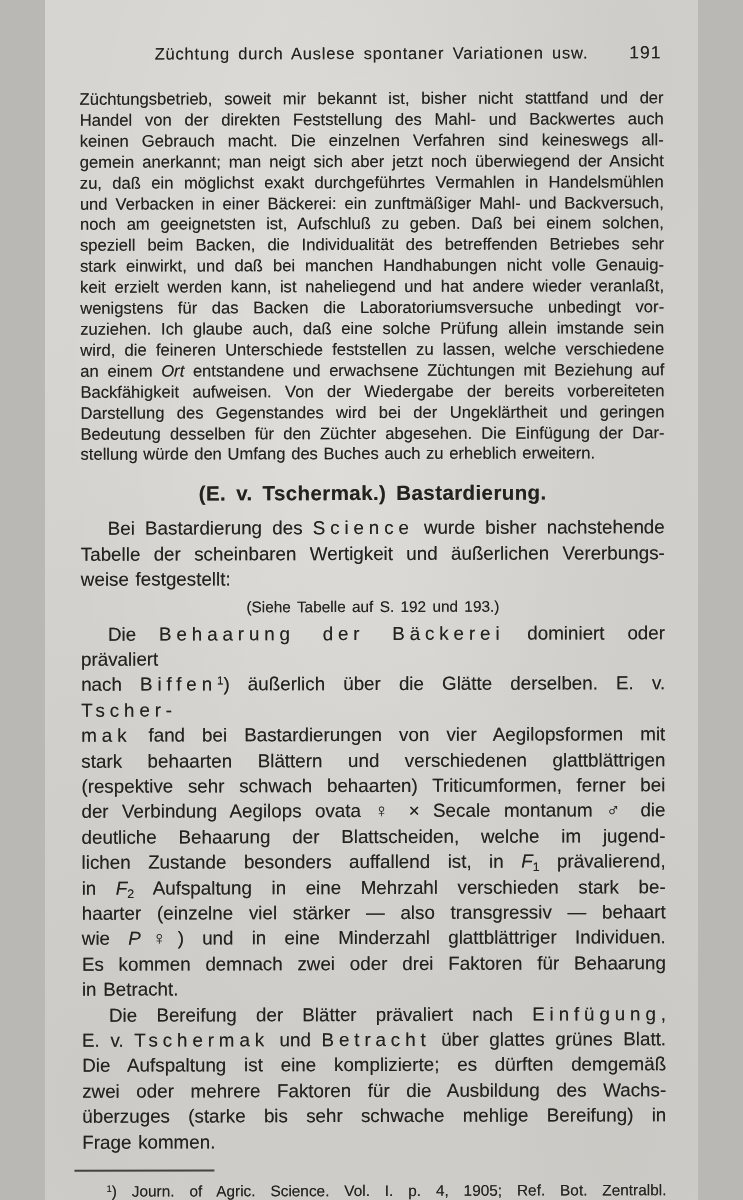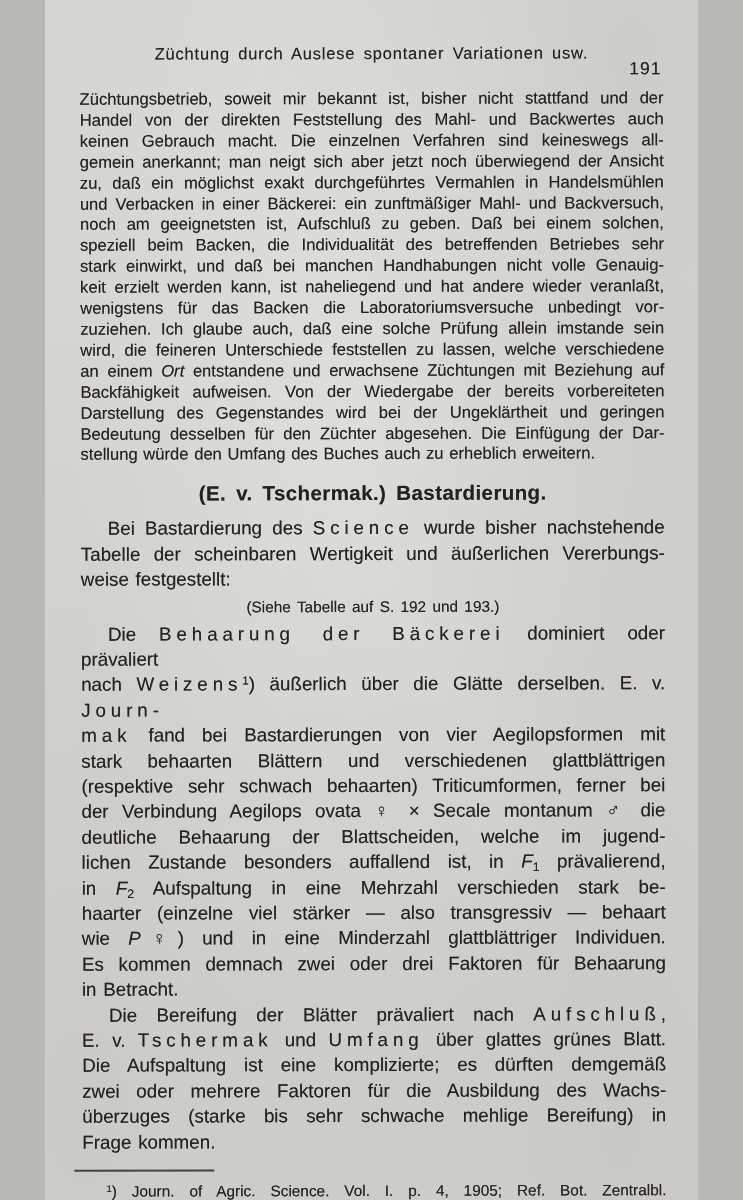--- a/index.html
+++ b/index.html
@@ -38,21 +38,20 @@
     font-size: 16.5px;
     letter-spacing: 0.8px;
     word-spacing: 3px;
   }
   .rh-page {
     position: absolute;
     right: 2px;
     top: -1px;
     font-size: 17.5px;
     letter-spacing: 1px;
-    margin-top: 16px;
   }
 
   #content { margin-top: 21px; }
 
   .para { text-align: justify; }
   .line {
     text-align: justify;
     text-align-last: justify;
     white-space: normal;
   }
@@ -135,36 +134,36 @@
         </div>
         <div class="section-heading">(E. v. Tschermak.)  Bastardierung.</div>
         <div class="para normal-text">
           <div class="line indent">Bei Bastardierung des <span class="sp">Science</span> wurde bisher nachstehende</div>
           <div class="line">Tabelle der scheinbaren Wertigkeit und äußerlichen Vererbungs-</div>
           <div class="line last">weise festgestellt:</div>
         </div>
         <div class="table-note">(Siehe Tabelle auf S. 192 und 193.)</div>
         <div class="para normal-text">
           <div class="line indent">Die <span class="sp">Behaarung der Bäckerei</span> dominiert oder prävaliert</div>
-          <div class="line">nach <span class="sp">Weizens</span><sup>1</sup>) äußerlich über die Glätte derselben. E. v. <span class="sp">Journ</span>-</div>
+          <div class="line">nach <span class="sp">Biffen</span><sup>1</sup>) äußerlich über die Glätte derselben. E. v. <span class="sp">Tscher</span>-</div>
           <div class="line"><span class="sp">mak</span> fand bei Bastardierungen von vier Aegilopsformen mit</div>
           <div class="line">stark behaarten Blättern und verschiedenen glattblättrigen</div>
           <div class="line">(respektive sehr schwach behaarten) Triticumformen, ferner bei</div>
           <div class="line">der Verbindung Aegilops ovata ♀ × Secale montanum ♂ die</div>
           <div class="line">deutliche Behaarung der Blattscheiden, welche im jugend-</div>
           <div class="line">lichen Zustande besonders auffallend ist, in <i>F</i><sub>1</sub> prävalierend,</div>
           <div class="line">in <i>F</i><sub>2</sub> Aufspaltung in eine Mehrzahl verschieden stark be-</div>
           <div class="line">haarter (einzelne viel stärker — also transgressiv — behaart</div>
           <div class="line">wie <i>P</i>♀) und in eine Minderzahl glattblättriger Individuen.</div>
           <div class="line">Es kommen demnach zwei oder drei Faktoren für Behaarung</div>
           <div class="line last">in Betracht.</div>
         </div>
         <div class="para normal-text">
-          <div class="line indent">Die Bereifung der Blätter prävaliert nach <span class="sp">Aufschluß</span>,</div>
-          <div class="line">E. v. <span class="sp">Tschermak</span> und <span class="sp">Umfang</span> über glattes grünes Blatt.</div>
+          <div class="line indent">Die Bereifung der Blätter prävaliert nach <span class="sp">Einfügung</span>,</div>
+          <div class="line">E. v. <span class="sp">Tschermak</span> und <span class="sp">Betracht</span> über glattes grünes Blatt.</div>
           <div class="line">Die Aufspaltung ist eine komplizierte; es dürften demgemäß</div>
           <div class="line">zwei oder mehrere Faktoren für die Ausbildung des Wachs-</div>
           <div class="line">überzuges (starke bis sehr schwache mehlige Bereifung) in</div>
           <div class="line last">Frage kommen.</div>
         </div>
         <hr class="footnote-rule">
         <div class="para footnote-text">
           <div class="line indent"><sup>1</sup>) Journ. of Agric. Science.  Vol. I. p. 4, 1905;  Ref. Bot. Zentralbl.</div>
           <div class="line last">1906, S. 403.</div>
         </div>

